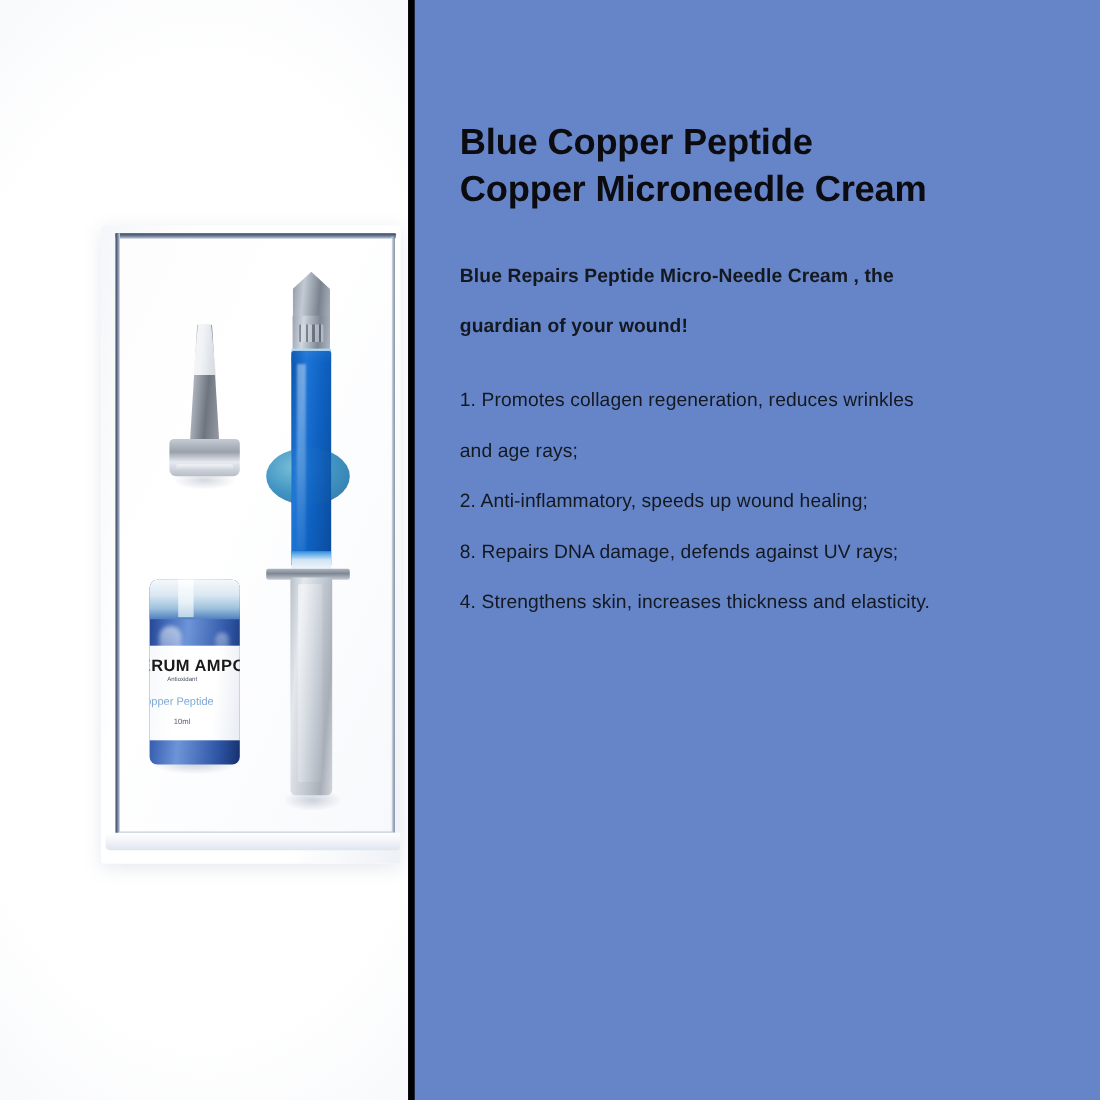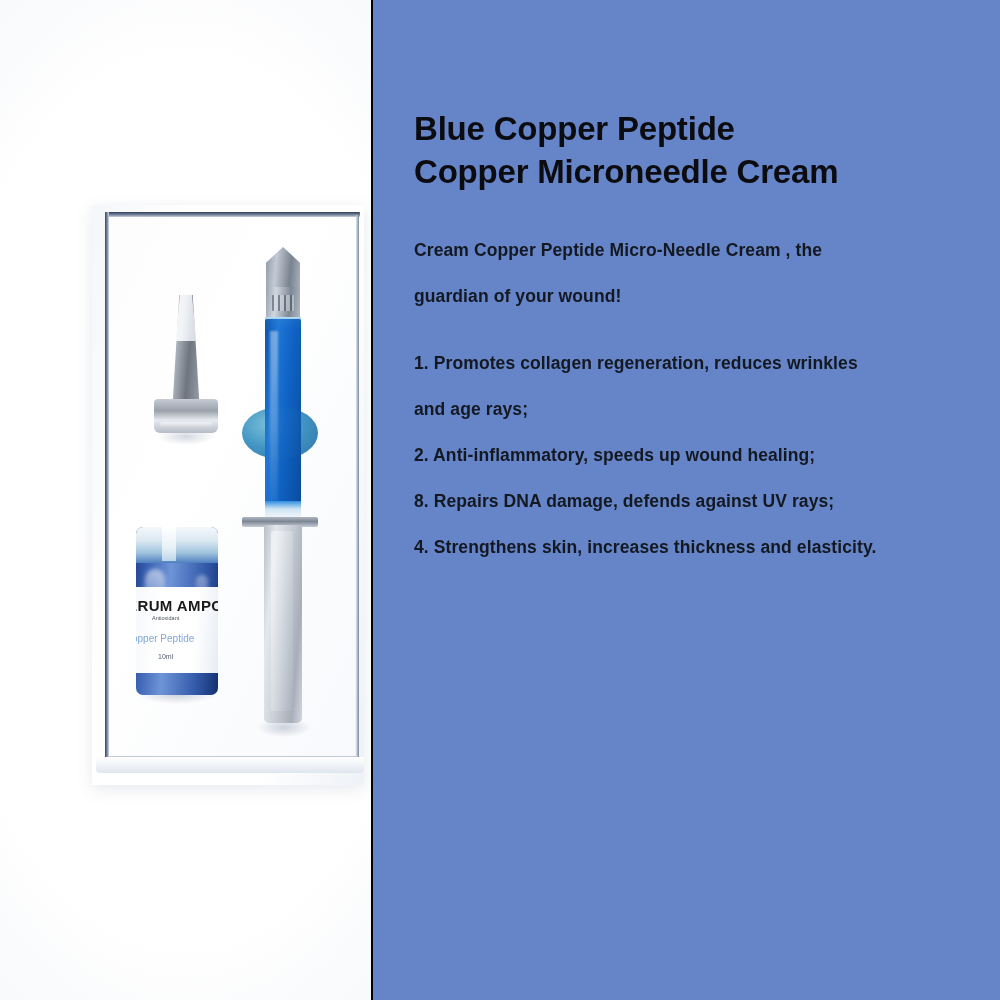--- a/index.html
+++ b/index.html
@@ -372,21 +372,21 @@
   }
 
   
   .copy-pane {
     position: absolute;
     left: 371px;
     top: 0;
     width: 629px;
     height: 1000px;
     background: #6585c8;
-    border-left: 2px solid #000000;
+    border-left: 6px solid #000000;
     box-sizing: border-box;
   }
   .copy-inner {
     position: absolute;
     left: 41px;
     top: 0;
     right: 18px;
   }
   .headline {
     margin: 0;
@@ -402,21 +402,21 @@
   .para {
     font-size: 17.5px;
     font-weight: bold;
     color: #141821;
     line-height: 2.62;
     letter-spacing: .1px;
     white-space: pre-wrap;
   }
   .benefit {
     font-size: 17.5px;
-    font-weight: bold;
+    font-weight: normal;
     color: #141821;
     line-height: 2.62;
     letter-spacing: .1px;
     white-space: pre-wrap;
   }
   .benefits { margin-top: 22px; }
   .closing { margin-top: 26px; }
 </style>
 </head>
 <body>
@@ -476,21 +476,21 @@
 
   <div class="copy-pane">
     <div class="copy-inner">
 
       <h1 class="headline">
         <span>Blue Copper Peptide</span>
         <span>Copper Microneedle Cream</span>
       </h1>
 
       <div class="body-block">
-        <div class="para">Cream Copper Peptide Micro-Needle Cream , the</div>
+        <div class="para">Blue Repairs Peptide Micro-Needle Cream , the</div>
         <div class="para">guardian of your wound!</div>
       </div>
 
       <div class="benefits">
         <div class="benefit">1. Promotes collagen regeneration, reduces wrinkles</div>
         <div class="benefit">and age rays;</div>
         <div class="benefit">2. Anti-inflammatory, speeds up wound healing;</div>
         <div class="benefit">8. Repairs DNA damage, defends against UV rays;</div>
         <div class="benefit">4. Strengthens skin, increases thickness and elasticity.</div>
       </div>

